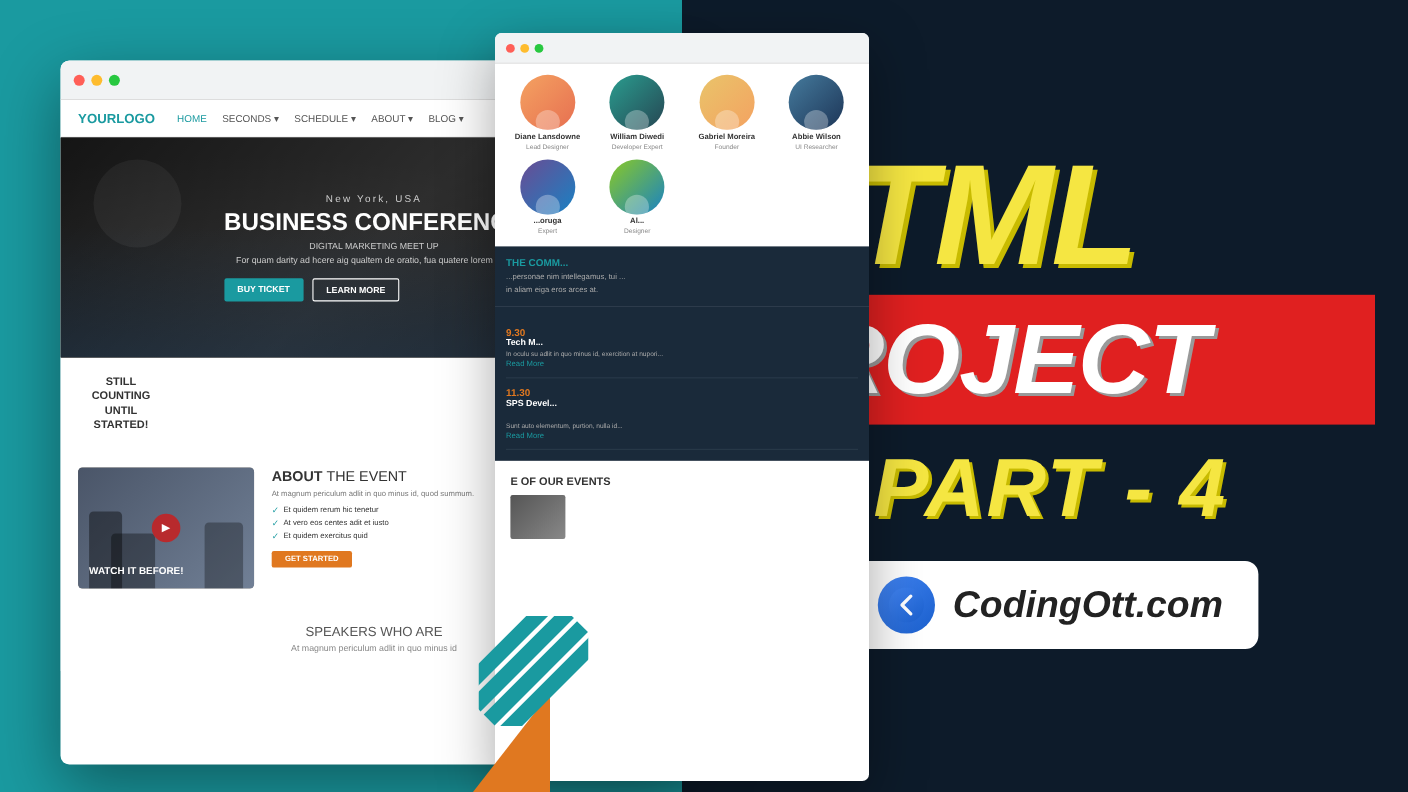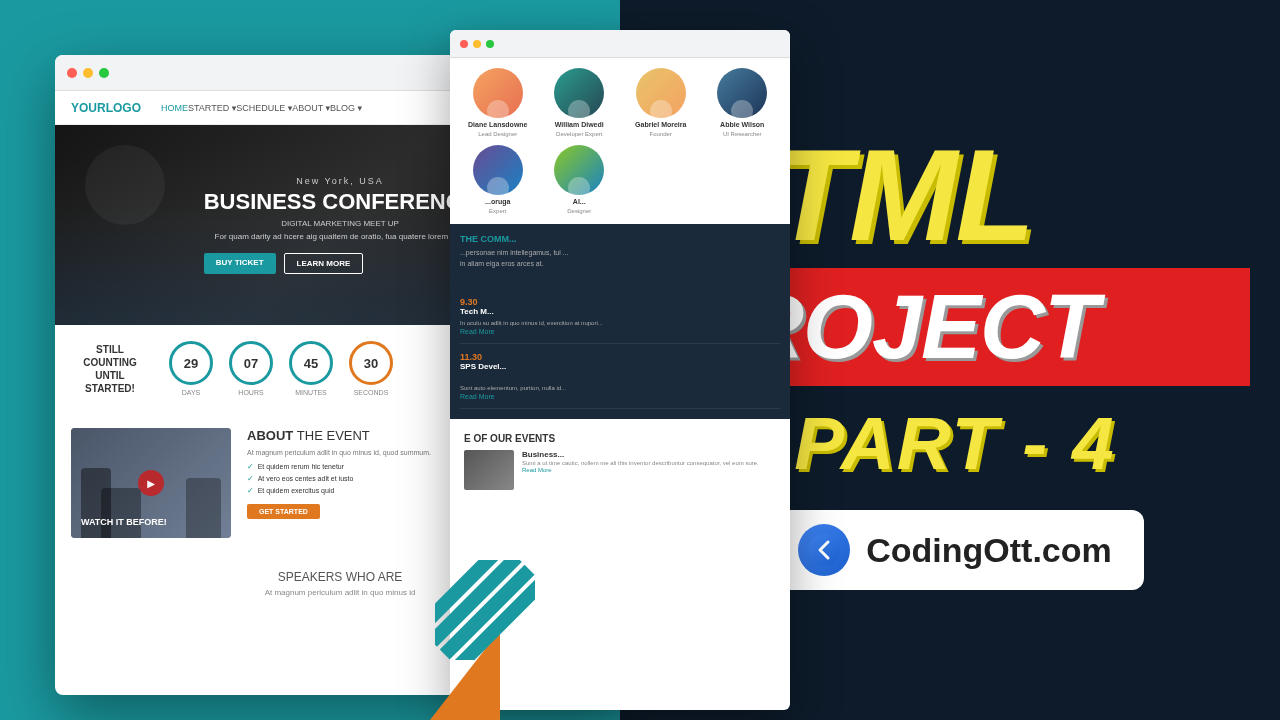--- a/index.html
+++ b/index.html
@@ -96,20 +96,21 @@
       color: white;
       font-size: 26px;
       font-weight: 900;
       font-style: italic;
     }
 
     .brand-name {
       font-size: 34px;
       font-weight: 700;
       color: #222;
+      font-style: italic;
     }
 
     
     .browser-mockup {
       position: absolute;
       left: 55px;
       top: 55px;
       width: 570px;
       height: 640px;
       background: white;
@@ -141,21 +142,21 @@
       padding: 8px 16px;
       gap: 20px;
       border-bottom: 1px solid #eee;
       font-size: 10px;
     }
     .site-logo {
       color: #1a9aa0;
       font-weight: 700;
       font-size: 12px;
     }
-    .nav-items { display: flex; color: #555; font-size: 9px; }
+    .nav-items { display: flex; gap: 14px; color: #555; font-size: 9px; }
     .nav-item-active { color: #1a9aa0; }
     .btn-ticket {
       background: #1a9aa0;
       color: white;
       padding: 4px 10px;
       border-radius: 3px;
       font-size: 8px;
       margin-left: auto;
     }
 
@@ -517,21 +518,21 @@
   <div class="browser-chrome">
     <div class="dot dot-red"></div>
     <div class="dot dot-yellow"></div>
     <div class="dot dot-green"></div>
   </div>
 
   <div class="site-nav">
     <div class="site-logo">YOURLOGO</div>
     <div class="nav-items">
       <span class="nav-item-active">HOME</span>
-      <span>STARTED ▾</span>
+      <span>SECONDS ▾</span>
       <span>SCHEDULE ▾</span>
       <span>ABOUT ▾</span>
       <span>BLOG ▾</span>
     </div>
     <div class="btn-ticket">BUY TICKET</div>
   </div>
 
   <div class="hero">
 
     <div style="position:absolute;inset:0;background:rgba(0,0,0,0.5);z-index:0;">
@@ -548,38 +549,20 @@
       <div class="hero-btns">
         <div class="btn-hero-primary">BUY TICKET</div>
         <div class="btn-hero-secondary">LEARN MORE</div>
       </div>
     </div>
   </div>
 
   <div class="countdown">
     <div class="countdown-label">
       STILL COUNTING<br>UNTIL STARTED!
-    </div>
-    <div class="countdown-items">
-      <div class="countdown-item">
-        <div class="countdown-ring teal">29</div>
-        <div class="countdown-sublabel">DAYS</div>
-      </div>
-      <div class="countdown-item">
-        <div class="countdown-ring teal">07</div>
-        <div class="countdown-sublabel">HOURS</div>
-      </div>
-      <div class="countdown-item">
-        <div class="countdown-ring teal">45</div>
-        <div class="countdown-sublabel">MINUTES</div>
-      </div>
-      <div class="countdown-item">
-        <div class="countdown-ring orange">30</div>
-        <div class="countdown-sublabel">SECONDS</div>
-      </div>
     </div>
   </div>
 
   <div class="about-section">
     <div class="about-img">
 
       <div style="width:100%;height:100%;background:linear-gradient(135deg, #4a5568, #718096);position:relative;">
 
         <div style="position:absolute;bottom:0;left:10px;width:30px;height:70px;background:rgba(0,0,0,0.4);border-radius:4px 4px 0 0;"></div>
         <div style="position:absolute;bottom:0;left:30px;width:40px;height:50px;background:rgba(0,0,0,0.35);border-radius:4px 4px 0 0;"></div>
@@ -709,25 +692,20 @@
       <div style="font-size:8px;font-weight:700;color:white;margin-bottom:13px;">SPS Devel...</div>
       <div style="font-size:6px;color:#aaa;line-height:1.5;">Sunt auto elementum, purtion, nulla id...</div>
       <div style="color:#1a9aa0;font-size:7px;">Read More</div>
     </div>
   </div>
 
   <div style="background:white;padding:14px;">
     <div style="font-size:10px;font-weight:700;color:#333;margin-bottom:6px;">E OF OUR EVENTS</div>
     <div class="event-row">
       <div class="event-thumb" style="background:linear-gradient(135deg,#555,#888);"></div>
-      <div>
-        <div style="font-size:8px;font-weight:700;color:#333;">Business...</div>
-        <div style="font-size:6px;color:#888;line-height:1.4;">Sumi a ut time cautic, nollem me ali this inventor describuntur consequatur, vel eum sure.</div>
-        <div style="color:#1a9aa0;font-size:6px;">Read More</div>
-      </div>
     </div>
   </div>
 </div>
 
 <div style="position:absolute;bottom:60px;left:435px;width:100px;height:100px;overflow:hidden;z-index:5;">
   <svg width="100" height="100" viewBox="0 0 100 100">
     <rect x="-10" y="10" width="120" height="14" fill="#1a9aa0" transform="rotate(-45 50 50)"></rect>
     <rect x="-10" y="28" width="120" height="14" fill="#1a9aa0" transform="rotate(-45 50 50)"></rect>
     <rect x="-10" y="46" width="120" height="14" fill="#1a9aa0" transform="rotate(-45 50 50)"></rect>
     <rect x="-10" y="64" width="120" height="14" fill="#1a9aa0" transform="rotate(-45 50 50)"></rect>

